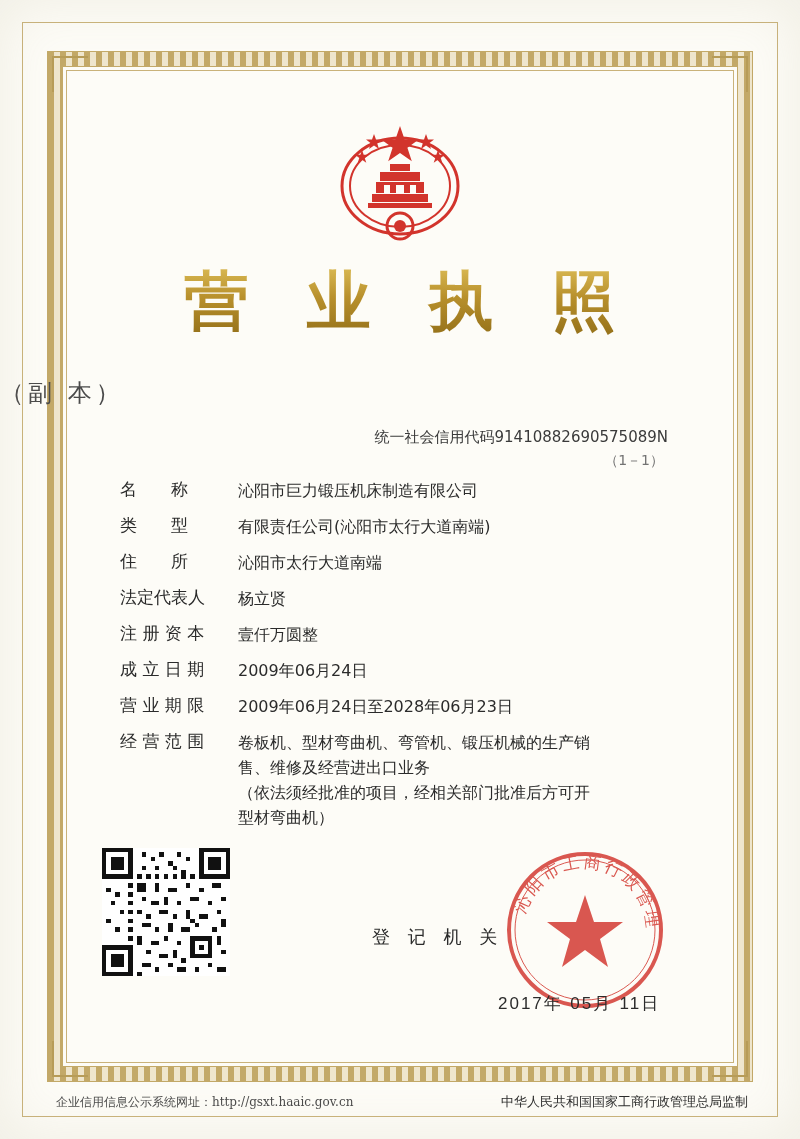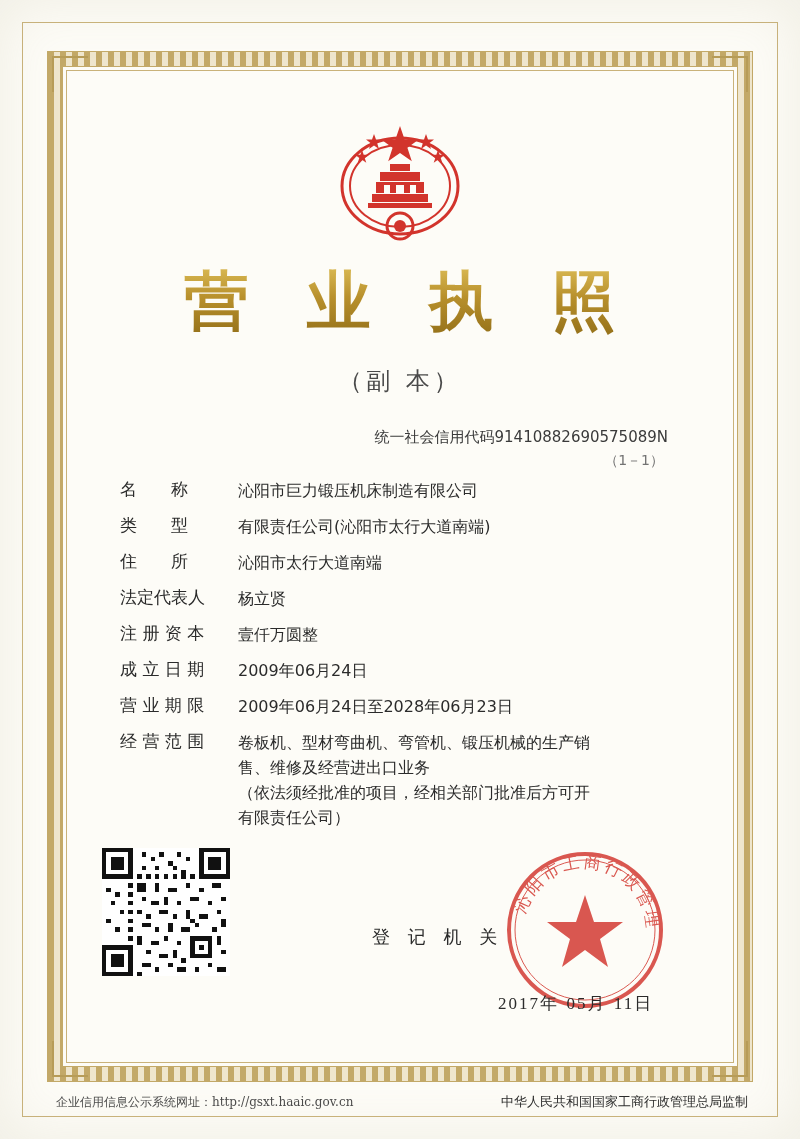--- a/index.html
+++ b/index.html
@@ -62,22 +62,21 @@
     font-size:64px;
     letter-spacing:18px;
     text-indent:18px;
     color:#b9942f;
     background:linear-gradient(180deg,#e3c55f 0%,#b8902c 45%,#8d6a16 100%);
     -webkit-background-clip:text;
     background-clip:text;
     -webkit-text-fill-color:transparent;
   }
   .subtitle{
-    position:absolute;left:0;right:0;top:365px;
-    text-align:center;
+    position:absolute;left:0;right:0;top:377px;
     font-family:"DejaVu Serif","Liberation Serif",serif;
     font-size:24px;
     letter-spacing:4px;
     color:#4a4a4a;
   }
 
   
   .credit-line{
     position:absolute;right:132px;top:428px;
     font-family:"DejaVu Sans","Liberation Sans",sans-serif;
@@ -121,21 +120,21 @@
     font-size:18px;letter-spacing:6px;color:#2b2b2b;
   }
   .seal{
     position:absolute;left:500px;top:845px;
     width:170px;height:170px;
   }
   .datebar{
     position:absolute;left:498px;top:992px;
     font-size:17px;color:#2b2b2b;letter-spacing:2px;white-space:nowrap;
   }
-  .datebar span.num{font-family:Liberation Serif, serif;margin-top:8px;}
+  .datebar span.num{font-family:Liberation Sans, sans-serif;margin-top:8px;}
 
   
   .footer-left{
     position:absolute;left:56px;bottom:28px;
     font-size:12px;color:#4a4a4a;
   }
   .footer-left .url{font-family:"DejaVu Serif","Liberation Serif",serif;}
   .footer-right{
     position:absolute;right:52px;bottom:28px;
     font-size:13px;color:#2b2b2b;
@@ -227,21 +226,21 @@
     <div class="row">
       <div class="lbl">营 业 期 限</div>
       <div class="val">2009年06月24日至2028年06月23日</div>
     </div>
     <div class="row">
       <div class="lbl">经 营 范 围</div>
       <div class="val">
         <span>卷板机、型材弯曲机、弯管机、锻压机械的生产销</span>
         <span class="l2">售、维修及经营进出口业务</span>
         <span class="l3">（依法须经批准的项目，经相关部门批准后方可开</span>
-        <span class="l3">有限责任公司）</span>
+        <span class="l3">型材弯曲机）</span>
       </div>
     </div>
   </div>
 
   <div class="qr">
     <svg viewBox="0 0 29 29" width="128" height="128" shape-rendering="crispEdges">
       <rect width="29" height="29" fill="#ffffff"></rect>
       <g fill="#111111">
 
         <rect x="0" y="0" width="7" height="1"></rect>

